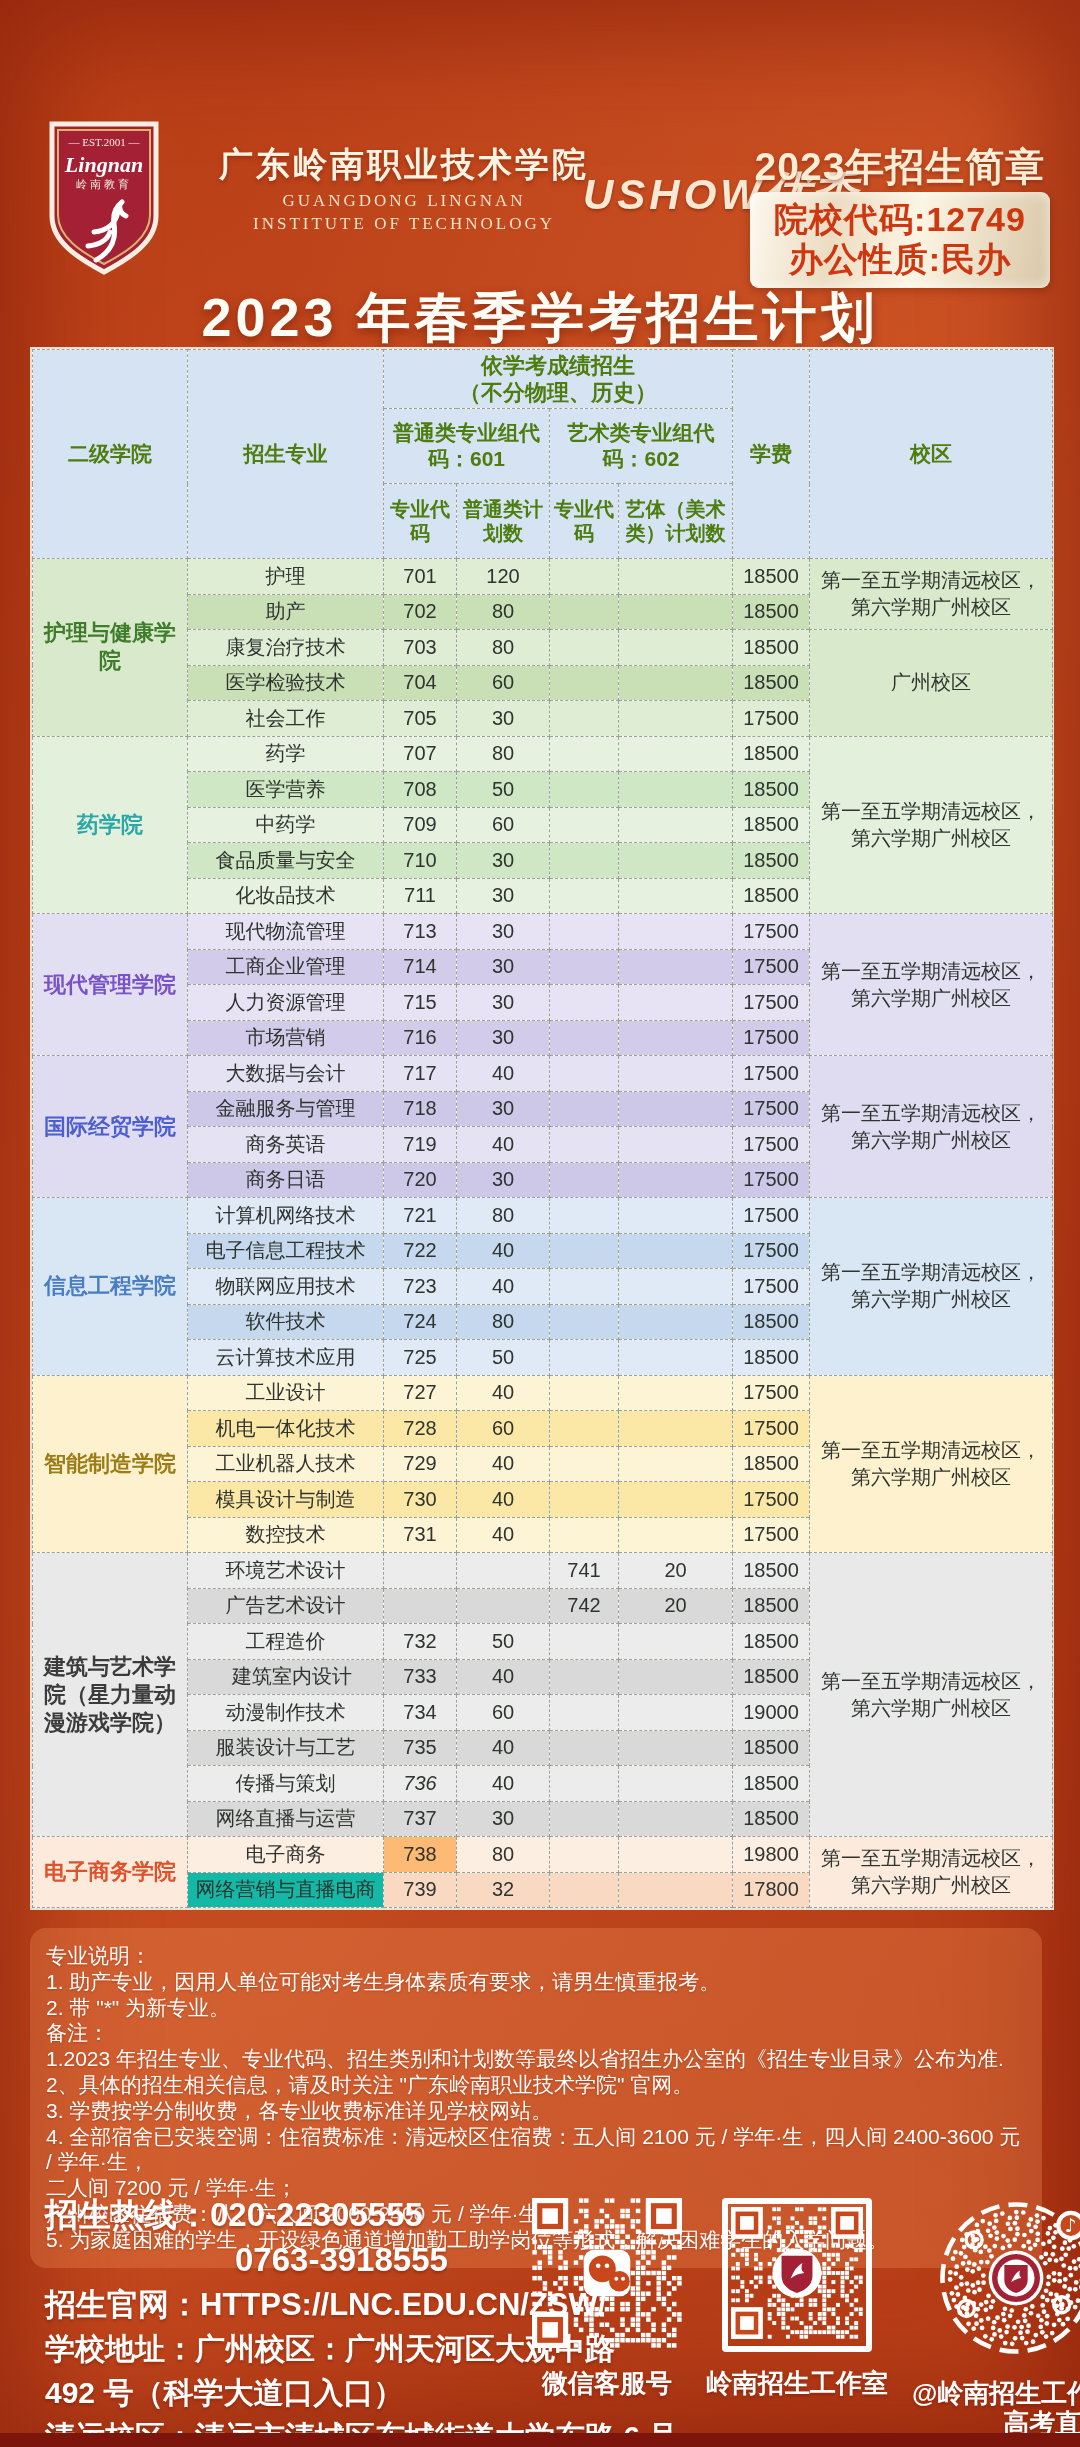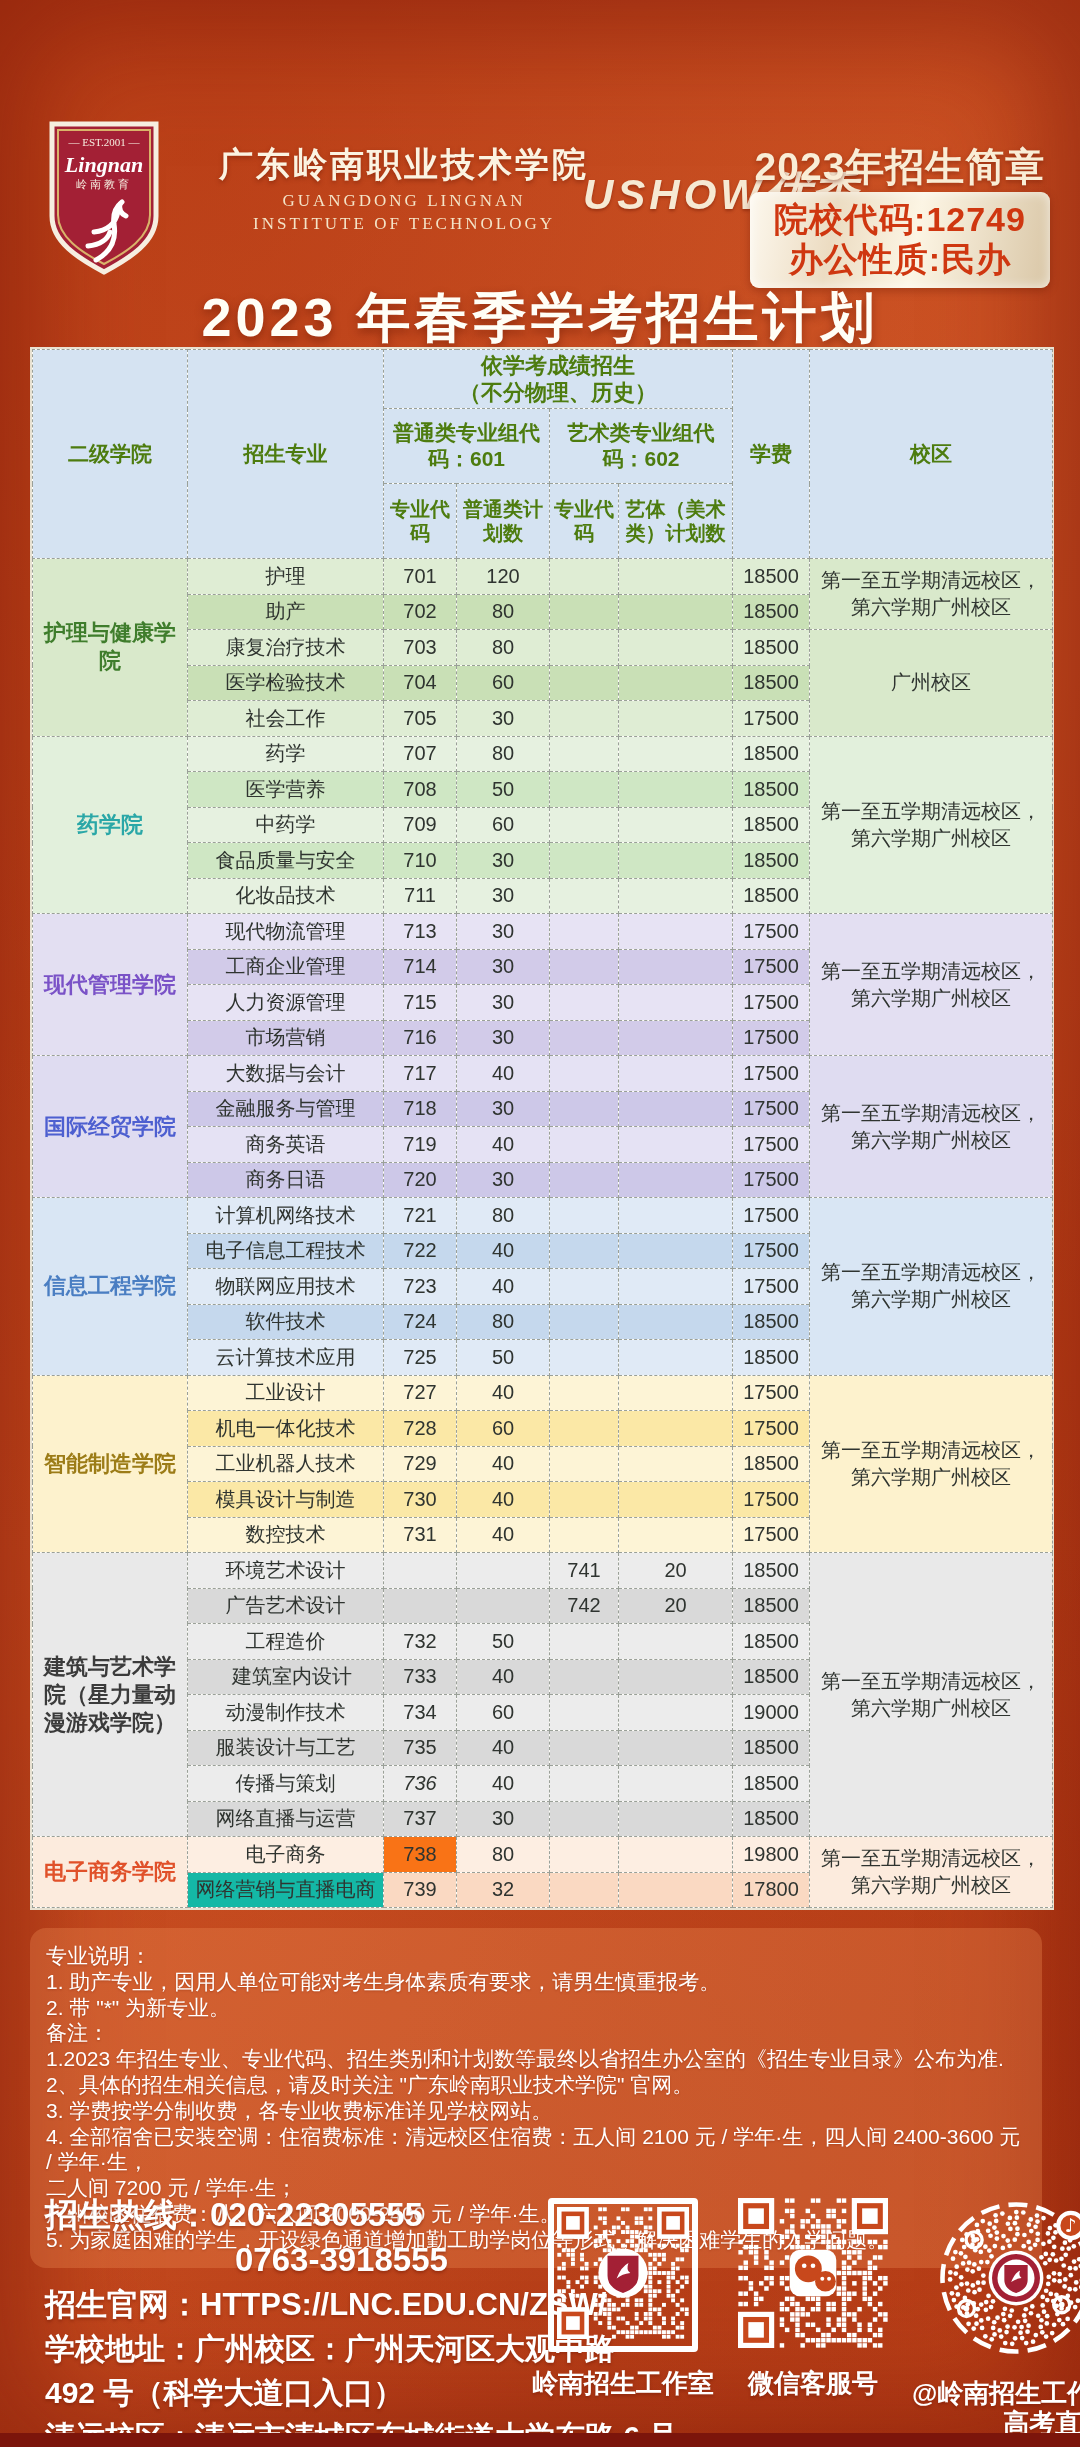--- a/index.html
+++ b/index.html
@@ -432,21 +432,21 @@
             <td class="major-cell" style="background: rgb(217, 217, 217);">网络直播与运营</td>
             <td style="background: rgb(217, 217, 217);">737</td>
             <td style="background: rgb(217, 217, 217);">30</td>
             <td style="background: rgb(217, 217, 217);"></td>
             <td style="background: rgb(217, 217, 217);"></td>
             <td style="background: rgb(217, 217, 217);">18500</td>
           </tr>
           <tr>
             <td rowspan="2" class="college-cell" style="background: rgb(252, 235, 221); color: rgb(224, 81, 42);">电子商务学院</td>
             <td class="major-cell" style="background: rgb(253, 238, 226);">电子商务</td>
-            <td style="background: #f97316;">738</td>
+            <td style="background: #fdba74;">738</td>
             <td style="background: rgb(253, 238, 226);">80</td>
             <td style="background: rgb(253, 238, 226);"></td>
             <td style="background: rgb(253, 238, 226);"></td>
             <td style="background: rgb(253, 238, 226);">19800</td>
             <td rowspan="2" class="campus-cell" style="background: rgb(252, 235, 221);">第一至五学期清远校区，第六学期广州校区</td>
           </tr>
           <tr>
             <td class="major-cell" style="background: #14b8a6;">网络营销与直播电商</td>
             <td style="background: rgb(250, 217, 194);">739</td>
             <td style="background: rgb(250, 217, 194);">32</td>
@@ -478,274 +478,20 @@
       <span class="num2">0763-3918555</span>
     </div>
     <div class="website">
       <span>招生官网：</span><span>HTTPS://LNC.EDU.CN/ZSW/</span>
     </div>
     <div class="address">学校地址：广州校区：广州天河区大观中路 492 号（科学大道口入口）</div>
     <div class="qingyuan">清远校区：清远市清城区东城街道大学东路 6 号</div>
   </div>
 
   <div class="qr-row">
-    <div class="qr-item">
-      <div class="qr-frame" id="qr2"><svg viewBox="0 0 29 29" width="132" height="132">
-            <rect x="0.07" y="8.07" width="0.86" height="0.86" fill="#fff"></rect>
-            <rect x="0.07" y="10.07" width="0.86" height="0.86" fill="#fff"></rect>
-            <rect x="0.07" y="13.07" width="0.86" height="0.86" fill="#fff"></rect>
-            <rect x="0.07" y="15.07" width="0.86" height="0.86" fill="#fff"></rect>
-            <rect x="0.07" y="18.07" width="0.86" height="0.86" fill="#fff"></rect>
-            <rect x="0.07" y="20.07" width="0.86" height="0.86" fill="#fff"></rect>
-            <rect x="1.07" y="9.07" width="0.86" height="0.86" fill="#fff"></rect>
-            <rect x="1.07" y="12.07" width="0.86" height="0.86" fill="#fff"></rect>
-            <rect x="1.07" y="13.07" width="0.86" height="0.86" fill="#fff"></rect>
-            <rect x="1.07" y="15.07" width="0.86" height="0.86" fill="#fff"></rect>
-            <rect x="1.07" y="18.07" width="0.86" height="0.86" fill="#fff"></rect>
-            <rect x="1.07" y="20.07" width="0.86" height="0.86" fill="#fff"></rect>
-            <rect x="2.07" y="9.07" width="0.86" height="0.86" fill="#fff"></rect>
-            <rect x="2.07" y="10.07" width="0.86" height="0.86" fill="#fff"></rect>
-            <rect x="2.07" y="16.07" width="0.86" height="0.86" fill="#fff"></rect>
-            <rect x="2.07" y="17.07" width="0.86" height="0.86" fill="#fff"></rect>
-            <rect x="3.07" y="9.07" width="0.86" height="0.86" fill="#fff"></rect>
-            <rect x="3.07" y="10.07" width="0.86" height="0.86" fill="#fff"></rect>
-            <rect x="3.07" y="11.07" width="0.86" height="0.86" fill="#fff"></rect>
-            <rect x="3.07" y="12.07" width="0.86" height="0.86" fill="#fff"></rect>
-            <rect x="3.07" y="18.07" width="0.86" height="0.86" fill="#fff"></rect>
-            <rect x="3.07" y="19.07" width="0.86" height="0.86" fill="#fff"></rect>
-            <rect x="3.07" y="20.07" width="0.86" height="0.86" fill="#fff"></rect>
-            <rect x="4.07" y="16.07" width="0.86" height="0.86" fill="#fff"></rect>
-            <rect x="4.07" y="19.07" width="0.86" height="0.86" fill="#fff"></rect>
-            <rect x="5.07" y="10.07" width="0.86" height="0.86" fill="#fff"></rect>
-            <rect x="5.07" y="11.07" width="0.86" height="0.86" fill="#fff"></rect>
-            <rect x="5.07" y="13.07" width="0.86" height="0.86" fill="#fff"></rect>
-            <rect x="5.07" y="15.07" width="0.86" height="0.86" fill="#fff"></rect>
-            <rect x="5.07" y="17.07" width="0.86" height="0.86" fill="#fff"></rect>
-            <rect x="6.07" y="12.07" width="0.86" height="0.86" fill="#fff"></rect>
-            <rect x="6.07" y="13.07" width="0.86" height="0.86" fill="#fff"></rect>
-            <rect x="6.07" y="15.07" width="0.86" height="0.86" fill="#fff"></rect>
-            <rect x="6.07" y="16.07" width="0.86" height="0.86" fill="#fff"></rect>
-            <rect x="8.07" y="4.07" width="0.86" height="0.86" fill="#fff"></rect>
-            <rect x="8.07" y="7.07" width="0.86" height="0.86" fill="#fff"></rect>
-            <rect x="8.07" y="8.07" width="0.86" height="0.86" fill="#fff"></rect>
-            <rect x="8.07" y="12.07" width="0.86" height="0.86" fill="#fff"></rect>
-            <rect x="8.07" y="15.07" width="0.86" height="0.86" fill="#fff"></rect>
-            <rect x="8.07" y="16.07" width="0.86" height="0.86" fill="#fff"></rect>
-            <rect x="8.07" y="20.07" width="0.86" height="0.86" fill="#fff"></rect>
-            <rect x="8.07" y="21.07" width="0.86" height="0.86" fill="#fff"></rect>
-            <rect x="8.07" y="23.07" width="0.86" height="0.86" fill="#fff"></rect>
-            <rect x="8.07" y="24.07" width="0.86" height="0.86" fill="#fff"></rect>
-            <rect x="8.07" y="28.07" width="0.86" height="0.86" fill="#fff"></rect>
-            <rect x="9.07" y="0.07" width="0.86" height="0.86" fill="#fff"></rect>
-            <rect x="9.07" y="2.07" width="0.86" height="0.86" fill="#fff"></rect>
-            <rect x="9.07" y="6.07" width="0.86" height="0.86" fill="#fff"></rect>
-            <rect x="9.07" y="7.07" width="0.86" height="0.86" fill="#fff"></rect>
-            <rect x="9.07" y="11.07" width="0.86" height="0.86" fill="#fff"></rect>
-            <rect x="9.07" y="15.07" width="0.86" height="0.86" fill="#fff"></rect>
-            <rect x="9.07" y="17.07" width="0.86" height="0.86" fill="#fff"></rect>
-            <rect x="9.07" y="19.07" width="0.86" height="0.86" fill="#fff"></rect>
-            <rect x="9.07" y="21.07" width="0.86" height="0.86" fill="#fff"></rect>
-            <rect x="9.07" y="25.07" width="0.86" height="0.86" fill="#fff"></rect>
-            <rect x="10.07" y="0.07" width="0.86" height="0.86" fill="#fff"></rect>
-            <rect x="10.07" y="2.07" width="0.86" height="0.86" fill="#fff"></rect>
-            <rect x="10.07" y="3.07" width="0.86" height="0.86" fill="#fff"></rect>
-            <rect x="10.07" y="5.07" width="0.86" height="0.86" fill="#fff"></rect>
-            <rect x="10.07" y="6.07" width="0.86" height="0.86" fill="#fff"></rect>
-            <rect x="10.07" y="9.07" width="0.86" height="0.86" fill="#fff"></rect>
-            <rect x="10.07" y="19.07" width="0.86" height="0.86" fill="#fff"></rect>
-            <rect x="10.07" y="20.07" width="0.86" height="0.86" fill="#fff"></rect>
-            <rect x="10.07" y="22.07" width="0.86" height="0.86" fill="#fff"></rect>
-            <rect x="10.07" y="23.07" width="0.86" height="0.86" fill="#fff"></rect>
-            <rect x="11.07" y="7.07" width="0.86" height="0.86" fill="#fff"></rect>
-            <rect x="11.07" y="8.07" width="0.86" height="0.86" fill="#fff"></rect>
-            <rect x="11.07" y="9.07" width="0.86" height="0.86" fill="#fff"></rect>
-            <rect x="11.07" y="20.07" width="0.86" height="0.86" fill="#fff"></rect>
-            <rect x="11.07" y="21.07" width="0.86" height="0.86" fill="#fff"></rect>
-            <rect x="11.07" y="22.07" width="0.86" height="0.86" fill="#fff"></rect>
-            <rect x="11.07" y="23.07" width="0.86" height="0.86" fill="#fff"></rect>
-            <rect x="11.07" y="24.07" width="0.86" height="0.86" fill="#fff"></rect>
-            <rect x="11.07" y="25.07" width="0.86" height="0.86" fill="#fff"></rect>
-            <rect x="11.07" y="26.07" width="0.86" height="0.86" fill="#fff"></rect>
-            <rect x="12.07" y="4.07" width="0.86" height="0.86" fill="#fff"></rect>
-            <rect x="12.07" y="5.07" width="0.86" height="0.86" fill="#fff"></rect>
-            <rect x="12.07" y="9.07" width="0.86" height="0.86" fill="#fff"></rect>
-            <rect x="12.07" y="21.07" width="0.86" height="0.86" fill="#fff"></rect>
-            <rect x="12.07" y="22.07" width="0.86" height="0.86" fill="#fff"></rect>
-            <rect x="12.07" y="26.07" width="0.86" height="0.86" fill="#fff"></rect>
-            <rect x="12.07" y="28.07" width="0.86" height="0.86" fill="#fff"></rect>
-            <rect x="13.07" y="2.07" width="0.86" height="0.86" fill="#fff"></rect>
-            <rect x="13.07" y="4.07" width="0.86" height="0.86" fill="#fff"></rect>
-            <rect x="13.07" y="7.07" width="0.86" height="0.86" fill="#fff"></rect>
-            <rect x="13.07" y="9.07" width="0.86" height="0.86" fill="#fff"></rect>
-            <rect x="13.07" y="19.07" width="0.86" height="0.86" fill="#fff"></rect>
-            <rect x="13.07" y="22.07" width="0.86" height="0.86" fill="#fff"></rect>
-            <rect x="13.07" y="24.07" width="0.86" height="0.86" fill="#fff"></rect>
-            <rect x="13.07" y="27.07" width="0.86" height="0.86" fill="#fff"></rect>
-            <rect x="14.07" y="0.07" width="0.86" height="0.86" fill="#fff"></rect>
-            <rect x="14.07" y="3.07" width="0.86" height="0.86" fill="#fff"></rect>
-            <rect x="14.07" y="5.07" width="0.86" height="0.86" fill="#fff"></rect>
-            <rect x="14.07" y="8.07" width="0.86" height="0.86" fill="#fff"></rect>
-            <rect x="14.07" y="19.07" width="0.86" height="0.86" fill="#fff"></rect>
-            <rect x="14.07" y="21.07" width="0.86" height="0.86" fill="#fff"></rect>
-            <rect x="14.07" y="24.07" width="0.86" height="0.86" fill="#fff"></rect>
-            <rect x="14.07" y="27.07" width="0.86" height="0.86" fill="#fff"></rect>
-            <rect x="15.07" y="0.07" width="0.86" height="0.86" fill="#fff"></rect>
-            <rect x="15.07" y="4.07" width="0.86" height="0.86" fill="#fff"></rect>
-            <rect x="15.07" y="5.07" width="0.86" height="0.86" fill="#fff"></rect>
-            <rect x="15.07" y="7.07" width="0.86" height="0.86" fill="#fff"></rect>
-            <rect x="15.07" y="19.07" width="0.86" height="0.86" fill="#fff"></rect>
-            <rect x="15.07" y="20.07" width="0.86" height="0.86" fill="#fff"></rect>
-            <rect x="15.07" y="21.07" width="0.86" height="0.86" fill="#fff"></rect>
-            <rect x="15.07" y="25.07" width="0.86" height="0.86" fill="#fff"></rect>
-            <rect x="15.07" y="27.07" width="0.86" height="0.86" fill="#fff"></rect>
-            <rect x="15.07" y="28.07" width="0.86" height="0.86" fill="#fff"></rect>
-            <rect x="16.07" y="5.07" width="0.86" height="0.86" fill="#fff"></rect>
-            <rect x="16.07" y="6.07" width="0.86" height="0.86" fill="#fff"></rect>
-            <rect x="16.07" y="7.07" width="0.86" height="0.86" fill="#fff"></rect>
-            <rect x="16.07" y="8.07" width="0.86" height="0.86" fill="#fff"></rect>
-            <rect x="16.07" y="26.07" width="0.86" height="0.86" fill="#fff"></rect>
-            <rect x="16.07" y="27.07" width="0.86" height="0.86" fill="#fff"></rect>
-            <rect x="16.07" y="28.07" width="0.86" height="0.86" fill="#fff"></rect>
-            <rect x="17.07" y="2.07" width="0.86" height="0.86" fill="#fff"></rect>
-            <rect x="17.07" y="3.07" width="0.86" height="0.86" fill="#fff"></rect>
-            <rect x="17.07" y="5.07" width="0.86" height="0.86" fill="#fff"></rect>
-            <rect x="17.07" y="6.07" width="0.86" height="0.86" fill="#fff"></rect>
-            <rect x="17.07" y="8.07" width="0.86" height="0.86" fill="#fff"></rect>
-            <rect x="17.07" y="9.07" width="0.86" height="0.86" fill="#fff"></rect>
-            <rect x="17.07" y="20.07" width="0.86" height="0.86" fill="#fff"></rect>
-            <rect x="17.07" y="21.07" width="0.86" height="0.86" fill="#fff"></rect>
-            <rect x="17.07" y="23.07" width="0.86" height="0.86" fill="#fff"></rect>
-            <rect x="17.07" y="24.07" width="0.86" height="0.86" fill="#fff"></rect>
-            <rect x="17.07" y="26.07" width="0.86" height="0.86" fill="#fff"></rect>
-            <rect x="17.07" y="27.07" width="0.86" height="0.86" fill="#fff"></rect>
-            <rect x="18.07" y="2.07" width="0.86" height="0.86" fill="#fff"></rect>
-            <rect x="18.07" y="3.07" width="0.86" height="0.86" fill="#fff"></rect>
-            <rect x="18.07" y="7.07" width="0.86" height="0.86" fill="#fff"></rect>
-            <rect x="18.07" y="9.07" width="0.86" height="0.86" fill="#fff"></rect>
-            <rect x="18.07" y="20.07" width="0.86" height="0.86" fill="#fff"></rect>
-            <rect x="18.07" y="21.07" width="0.86" height="0.86" fill="#fff"></rect>
-            <rect x="18.07" y="25.07" width="0.86" height="0.86" fill="#fff"></rect>
-            <rect x="18.07" y="27.07" width="0.86" height="0.86" fill="#fff"></rect>
-            <rect x="19.07" y="0.07" width="0.86" height="0.86" fill="#fff"></rect>
-            <rect x="19.07" y="4.07" width="0.86" height="0.86" fill="#fff"></rect>
-            <rect x="19.07" y="5.07" width="0.86" height="0.86" fill="#fff"></rect>
-            <rect x="19.07" y="8.07" width="0.86" height="0.86" fill="#fff"></rect>
-            <rect x="19.07" y="9.07" width="0.86" height="0.86" fill="#fff"></rect>
-            <rect x="19.07" y="14.07" width="0.86" height="0.86" fill="#fff"></rect>
-            <rect x="19.07" y="17.07" width="0.86" height="0.86" fill="#fff"></rect>
-            <rect x="19.07" y="18.07" width="0.86" height="0.86" fill="#fff"></rect>
-            <rect x="19.07" y="23.07" width="0.86" height="0.86" fill="#fff"></rect>
-            <rect x="19.07" y="24.07" width="0.86" height="0.86" fill="#fff"></rect>
-            <rect x="19.07" y="27.07" width="0.86" height="0.86" fill="#fff"></rect>
-            <rect x="20.07" y="0.07" width="0.86" height="0.86" fill="#fff"></rect>
-            <rect x="20.07" y="2.07" width="0.86" height="0.86" fill="#fff"></rect>
-            <rect x="20.07" y="4.07" width="0.86" height="0.86" fill="#fff"></rect>
-            <rect x="20.07" y="6.07" width="0.86" height="0.86" fill="#fff"></rect>
-            <rect x="20.07" y="8.07" width="0.86" height="0.86" fill="#fff"></rect>
-            <rect x="20.07" y="10.07" width="0.86" height="0.86" fill="#fff"></rect>
-            <rect x="20.07" y="12.07" width="0.86" height="0.86" fill="#fff"></rect>
-            <rect x="20.07" y="13.07" width="0.86" height="0.86" fill="#fff"></rect>
-            <rect x="20.07" y="14.07" width="0.86" height="0.86" fill="#fff"></rect>
-            <rect x="20.07" y="15.07" width="0.86" height="0.86" fill="#fff"></rect>
-            <rect x="20.07" y="16.07" width="0.86" height="0.86" fill="#fff"></rect>
-            <rect x="20.07" y="17.07" width="0.86" height="0.86" fill="#fff"></rect>
-            <rect x="20.07" y="18.07" width="0.86" height="0.86" fill="#fff"></rect>
-            <rect x="20.07" y="19.07" width="0.86" height="0.86" fill="#fff"></rect>
-            <rect x="20.07" y="20.07" width="0.86" height="0.86" fill="#fff"></rect>
-            <rect x="20.07" y="21.07" width="0.86" height="0.86" fill="#fff"></rect>
-            <rect x="20.07" y="22.07" width="0.86" height="0.86" fill="#fff"></rect>
-            <rect x="20.07" y="23.07" width="0.86" height="0.86" fill="#fff"></rect>
-            <rect x="20.07" y="24.07" width="0.86" height="0.86" fill="#fff"></rect>
-            <rect x="20.07" y="25.07" width="0.86" height="0.86" fill="#fff"></rect>
-            <rect x="20.07" y="27.07" width="0.86" height="0.86" fill="#fff"></rect>
-            <rect x="21.07" y="10.07" width="0.86" height="0.86" fill="#fff"></rect>
-            <rect x="21.07" y="11.07" width="0.86" height="0.86" fill="#fff"></rect>
-            <rect x="21.07" y="13.07" width="0.86" height="0.86" fill="#fff"></rect>
-            <rect x="21.07" y="14.07" width="0.86" height="0.86" fill="#fff"></rect>
-            <rect x="21.07" y="18.07" width="0.86" height="0.86" fill="#fff"></rect>
-            <rect x="21.07" y="19.07" width="0.86" height="0.86" fill="#fff"></rect>
-            <rect x="21.07" y="22.07" width="0.86" height="0.86" fill="#fff"></rect>
-            <rect x="21.07" y="26.07" width="0.86" height="0.86" fill="#fff"></rect>
-            <rect x="21.07" y="27.07" width="0.86" height="0.86" fill="#fff"></rect>
-            <rect x="22.07" y="8.07" width="0.86" height="0.86" fill="#fff"></rect>
-            <rect x="22.07" y="10.07" width="0.86" height="0.86" fill="#fff"></rect>
-            <rect x="22.07" y="12.07" width="0.86" height="0.86" fill="#fff"></rect>
-            <rect x="22.07" y="14.07" width="0.86" height="0.86" fill="#fff"></rect>
-            <rect x="22.07" y="16.07" width="0.86" height="0.86" fill="#fff"></rect>
-            <rect x="22.07" y="18.07" width="0.86" height="0.86" fill="#fff"></rect>
-            <rect x="22.07" y="22.07" width="0.86" height="0.86" fill="#fff"></rect>
-            <rect x="22.07" y="23.07" width="0.86" height="0.86" fill="#fff"></rect>
-            <rect x="22.07" y="26.07" width="0.86" height="0.86" fill="#fff"></rect>
-            <rect x="22.07" y="27.07" width="0.86" height="0.86" fill="#fff"></rect>
-            <rect x="23.07" y="8.07" width="0.86" height="0.86" fill="#fff"></rect>
-            <rect x="23.07" y="10.07" width="0.86" height="0.86" fill="#fff"></rect>
-            <rect x="23.07" y="11.07" width="0.86" height="0.86" fill="#fff"></rect>
-            <rect x="23.07" y="14.07" width="0.86" height="0.86" fill="#fff"></rect>
-            <rect x="23.07" y="21.07" width="0.86" height="0.86" fill="#fff"></rect>
-            <rect x="23.07" y="24.07" width="0.86" height="0.86" fill="#fff"></rect>
-            <rect x="23.07" y="25.07" width="0.86" height="0.86" fill="#fff"></rect>
-            <rect x="23.07" y="27.07" width="0.86" height="0.86" fill="#fff"></rect>
-            <rect x="23.07" y="28.07" width="0.86" height="0.86" fill="#fff"></rect>
-            <rect x="24.07" y="14.07" width="0.86" height="0.86" fill="#fff"></rect>
-            <rect x="24.07" y="15.07" width="0.86" height="0.86" fill="#fff"></rect>
-            <rect x="24.07" y="16.07" width="0.86" height="0.86" fill="#fff"></rect>
-            <rect x="24.07" y="17.07" width="0.86" height="0.86" fill="#fff"></rect>
-            <rect x="24.07" y="18.07" width="0.86" height="0.86" fill="#fff"></rect>
-            <rect x="24.07" y="19.07" width="0.86" height="0.86" fill="#fff"></rect>
-            <rect x="24.07" y="27.07" width="0.86" height="0.86" fill="#fff"></rect>
-            <rect x="24.07" y="28.07" width="0.86" height="0.86" fill="#fff"></rect>
-            <rect x="25.07" y="8.07" width="0.86" height="0.86" fill="#fff"></rect>
-            <rect x="25.07" y="12.07" width="0.86" height="0.86" fill="#fff"></rect>
-            <rect x="25.07" y="13.07" width="0.86" height="0.86" fill="#fff"></rect>
-            <rect x="25.07" y="14.07" width="0.86" height="0.86" fill="#fff"></rect>
-            <rect x="25.07" y="15.07" width="0.86" height="0.86" fill="#fff"></rect>
-            <rect x="25.07" y="19.07" width="0.86" height="0.86" fill="#fff"></rect>
-            <rect x="25.07" y="20.07" width="0.86" height="0.86" fill="#fff"></rect>
-            <rect x="25.07" y="24.07" width="0.86" height="0.86" fill="#fff"></rect>
-            <rect x="25.07" y="25.07" width="0.86" height="0.86" fill="#fff"></rect>
-            <rect x="25.07" y="27.07" width="0.86" height="0.86" fill="#fff"></rect>
-            <rect x="26.07" y="8.07" width="0.86" height="0.86" fill="#fff"></rect>
-            <rect x="26.07" y="11.07" width="0.86" height="0.86" fill="#fff"></rect>
-            <rect x="26.07" y="13.07" width="0.86" height="0.86" fill="#fff"></rect>
-            <rect x="26.07" y="16.07" width="0.86" height="0.86" fill="#fff"></rect>
-            <rect x="26.07" y="18.07" width="0.86" height="0.86" fill="#fff"></rect>
-            <rect x="26.07" y="21.07" width="0.86" height="0.86" fill="#fff"></rect>
-            <rect x="26.07" y="23.07" width="0.86" height="0.86" fill="#fff"></rect>
-            <rect x="26.07" y="26.07" width="0.86" height="0.86" fill="#fff"></rect>
-            <rect x="26.07" y="28.07" width="0.86" height="0.86" fill="#fff"></rect>
-            <rect x="27.07" y="9.07" width="0.86" height="0.86" fill="#fff"></rect>
-            <rect x="27.07" y="11.07" width="0.86" height="0.86" fill="#fff"></rect>
-            <rect x="27.07" y="15.07" width="0.86" height="0.86" fill="#fff"></rect>
-            <rect x="27.07" y="17.07" width="0.86" height="0.86" fill="#fff"></rect>
-            <rect x="27.07" y="20.07" width="0.86" height="0.86" fill="#fff"></rect>
-            <rect x="27.07" y="22.07" width="0.86" height="0.86" fill="#fff"></rect>
-            <rect x="27.07" y="25.07" width="0.86" height="0.86" fill="#fff"></rect>
-            <rect x="27.07" y="26.07" width="0.86" height="0.86" fill="#fff"></rect>
-            <rect x="27.07" y="28.07" width="0.86" height="0.86" fill="#fff"></rect>
-            <rect x="28.07" y="8.07" width="0.86" height="0.86" fill="#fff"></rect>
-            <rect x="28.07" y="9.07" width="0.86" height="0.86" fill="#fff"></rect>
-            <rect x="28.07" y="15.07" width="0.86" height="0.86" fill="#fff"></rect>
-            <rect x="28.07" y="16.07" width="0.86" height="0.86" fill="#fff"></rect>
-            <rect x="28.07" y="22.07" width="0.86" height="0.86" fill="#fff"></rect>
-            <rect x="28.07" y="23.07" width="0.86" height="0.86" fill="#fff"></rect>
-            <rect x="0" y="0" width="7" height="7" fill="#fff"></rect>
-            <rect x="1" y="1" width="5" height="5" fill="#c8481c"></rect>
-            <rect x="2" y="2" width="3" height="3" fill="#fff"></rect>
-            <rect x="22" y="0" width="7" height="7" fill="#fff"></rect>
-            <rect x="23" y="1" width="5" height="5" fill="#c8481c"></rect>
-            <rect x="24" y="2" width="3" height="3" fill="#fff"></rect>
-            <rect x="0" y="22" width="7" height="7" fill="#fff"></rect>
-            <rect x="1" y="23" width="5" height="5" fill="#c8481c"></rect>
-            <rect x="2" y="24" width="3" height="3" fill="#fff"></rect>
-            <circle cx="14.5" cy="14.5" r="5.4" fill="#fff"></circle>
-            <path d="M11.1,10.7 h6.8 v4.4 q0,2.6 -3.4,3.8 q-3.4,-1.2 -3.4,-3.8 Z" fill="#a32035"></path>
-            <path d="M13.1,15.7 q1,-2.6 2.6,-3.4 q-0.6,1.6 0.4,2.2 q-1.8,0.2 -3,1.2 Z" fill="#fff"></path>
-          </svg></div>
-      <div class="qr-caption">岭南招生工作室</div>
-    </div>
     <div class="qr-item">
       <div id="qr1"><svg viewBox="0 0 29 29" width="150" height="150">
             <rect x="0.07" y="8.07" width="0.86" height="0.86" fill="#fff"></rect>
             <rect x="0.07" y="10.07" width="0.86" height="0.86" fill="#fff"></rect>
             <rect x="0.07" y="13.07" width="0.86" height="0.86" fill="#fff"></rect>
             <rect x="0.07" y="15.07" width="0.86" height="0.86" fill="#fff"></rect>
             <rect x="0.07" y="18.07" width="0.86" height="0.86" fill="#fff"></rect>
             <rect x="0.07" y="20.07" width="0.86" height="0.86" fill="#fff"></rect>
             <rect x="1.07" y="9.07" width="0.86" height="0.86" fill="#fff"></rect>
             <rect x="1.07" y="12.07" width="0.86" height="0.86" fill="#fff"></rect>
@@ -991,20 +737,274 @@
             <circle cx="13.6" cy="13.7" r="2.6" fill="#c8481c"></circle>
             <circle cx="16.9" cy="16.1" r="2" fill="#c8481c"></circle>
             <circle cx="12.8" cy="13.1" r="0.45" fill="#fff"></circle>
             <circle cx="14.5" cy="13.1" r="0.45" fill="#fff"></circle>
             <circle cx="16.3" cy="15.6" r="0.38" fill="#fff"></circle>
             <circle cx="17.6" cy="15.6" r="0.38" fill="#fff"></circle>
           </svg></div>
       <div class="qr-caption">微信客服号</div>
     </div>
     <div class="qr-item">
+      <div class="qr-frame" id="qr2"><svg viewBox="0 0 29 29" width="132" height="132">
+            <rect x="0.07" y="8.07" width="0.86" height="0.86" fill="#fff"></rect>
+            <rect x="0.07" y="10.07" width="0.86" height="0.86" fill="#fff"></rect>
+            <rect x="0.07" y="13.07" width="0.86" height="0.86" fill="#fff"></rect>
+            <rect x="0.07" y="15.07" width="0.86" height="0.86" fill="#fff"></rect>
+            <rect x="0.07" y="18.07" width="0.86" height="0.86" fill="#fff"></rect>
+            <rect x="0.07" y="20.07" width="0.86" height="0.86" fill="#fff"></rect>
+            <rect x="1.07" y="9.07" width="0.86" height="0.86" fill="#fff"></rect>
+            <rect x="1.07" y="12.07" width="0.86" height="0.86" fill="#fff"></rect>
+            <rect x="1.07" y="13.07" width="0.86" height="0.86" fill="#fff"></rect>
+            <rect x="1.07" y="15.07" width="0.86" height="0.86" fill="#fff"></rect>
+            <rect x="1.07" y="18.07" width="0.86" height="0.86" fill="#fff"></rect>
+            <rect x="1.07" y="20.07" width="0.86" height="0.86" fill="#fff"></rect>
+            <rect x="2.07" y="9.07" width="0.86" height="0.86" fill="#fff"></rect>
+            <rect x="2.07" y="10.07" width="0.86" height="0.86" fill="#fff"></rect>
+            <rect x="2.07" y="16.07" width="0.86" height="0.86" fill="#fff"></rect>
+            <rect x="2.07" y="17.07" width="0.86" height="0.86" fill="#fff"></rect>
+            <rect x="3.07" y="9.07" width="0.86" height="0.86" fill="#fff"></rect>
+            <rect x="3.07" y="10.07" width="0.86" height="0.86" fill="#fff"></rect>
+            <rect x="3.07" y="11.07" width="0.86" height="0.86" fill="#fff"></rect>
+            <rect x="3.07" y="12.07" width="0.86" height="0.86" fill="#fff"></rect>
+            <rect x="3.07" y="18.07" width="0.86" height="0.86" fill="#fff"></rect>
+            <rect x="3.07" y="19.07" width="0.86" height="0.86" fill="#fff"></rect>
+            <rect x="3.07" y="20.07" width="0.86" height="0.86" fill="#fff"></rect>
+            <rect x="4.07" y="16.07" width="0.86" height="0.86" fill="#fff"></rect>
+            <rect x="4.07" y="19.07" width="0.86" height="0.86" fill="#fff"></rect>
+            <rect x="5.07" y="10.07" width="0.86" height="0.86" fill="#fff"></rect>
+            <rect x="5.07" y="11.07" width="0.86" height="0.86" fill="#fff"></rect>
+            <rect x="5.07" y="13.07" width="0.86" height="0.86" fill="#fff"></rect>
+            <rect x="5.07" y="15.07" width="0.86" height="0.86" fill="#fff"></rect>
+            <rect x="5.07" y="17.07" width="0.86" height="0.86" fill="#fff"></rect>
+            <rect x="6.07" y="12.07" width="0.86" height="0.86" fill="#fff"></rect>
+            <rect x="6.07" y="13.07" width="0.86" height="0.86" fill="#fff"></rect>
+            <rect x="6.07" y="15.07" width="0.86" height="0.86" fill="#fff"></rect>
+            <rect x="6.07" y="16.07" width="0.86" height="0.86" fill="#fff"></rect>
+            <rect x="8.07" y="4.07" width="0.86" height="0.86" fill="#fff"></rect>
+            <rect x="8.07" y="7.07" width="0.86" height="0.86" fill="#fff"></rect>
+            <rect x="8.07" y="8.07" width="0.86" height="0.86" fill="#fff"></rect>
+            <rect x="8.07" y="12.07" width="0.86" height="0.86" fill="#fff"></rect>
+            <rect x="8.07" y="15.07" width="0.86" height="0.86" fill="#fff"></rect>
+            <rect x="8.07" y="16.07" width="0.86" height="0.86" fill="#fff"></rect>
+            <rect x="8.07" y="20.07" width="0.86" height="0.86" fill="#fff"></rect>
+            <rect x="8.07" y="21.07" width="0.86" height="0.86" fill="#fff"></rect>
+            <rect x="8.07" y="23.07" width="0.86" height="0.86" fill="#fff"></rect>
+            <rect x="8.07" y="24.07" width="0.86" height="0.86" fill="#fff"></rect>
+            <rect x="8.07" y="28.07" width="0.86" height="0.86" fill="#fff"></rect>
+            <rect x="9.07" y="0.07" width="0.86" height="0.86" fill="#fff"></rect>
+            <rect x="9.07" y="2.07" width="0.86" height="0.86" fill="#fff"></rect>
+            <rect x="9.07" y="6.07" width="0.86" height="0.86" fill="#fff"></rect>
+            <rect x="9.07" y="7.07" width="0.86" height="0.86" fill="#fff"></rect>
+            <rect x="9.07" y="11.07" width="0.86" height="0.86" fill="#fff"></rect>
+            <rect x="9.07" y="15.07" width="0.86" height="0.86" fill="#fff"></rect>
+            <rect x="9.07" y="17.07" width="0.86" height="0.86" fill="#fff"></rect>
+            <rect x="9.07" y="19.07" width="0.86" height="0.86" fill="#fff"></rect>
+            <rect x="9.07" y="21.07" width="0.86" height="0.86" fill="#fff"></rect>
+            <rect x="9.07" y="25.07" width="0.86" height="0.86" fill="#fff"></rect>
+            <rect x="10.07" y="0.07" width="0.86" height="0.86" fill="#fff"></rect>
+            <rect x="10.07" y="2.07" width="0.86" height="0.86" fill="#fff"></rect>
+            <rect x="10.07" y="3.07" width="0.86" height="0.86" fill="#fff"></rect>
+            <rect x="10.07" y="5.07" width="0.86" height="0.86" fill="#fff"></rect>
+            <rect x="10.07" y="6.07" width="0.86" height="0.86" fill="#fff"></rect>
+            <rect x="10.07" y="9.07" width="0.86" height="0.86" fill="#fff"></rect>
+            <rect x="10.07" y="19.07" width="0.86" height="0.86" fill="#fff"></rect>
+            <rect x="10.07" y="20.07" width="0.86" height="0.86" fill="#fff"></rect>
+            <rect x="10.07" y="22.07" width="0.86" height="0.86" fill="#fff"></rect>
+            <rect x="10.07" y="23.07" width="0.86" height="0.86" fill="#fff"></rect>
+            <rect x="11.07" y="7.07" width="0.86" height="0.86" fill="#fff"></rect>
+            <rect x="11.07" y="8.07" width="0.86" height="0.86" fill="#fff"></rect>
+            <rect x="11.07" y="9.07" width="0.86" height="0.86" fill="#fff"></rect>
+            <rect x="11.07" y="20.07" width="0.86" height="0.86" fill="#fff"></rect>
+            <rect x="11.07" y="21.07" width="0.86" height="0.86" fill="#fff"></rect>
+            <rect x="11.07" y="22.07" width="0.86" height="0.86" fill="#fff"></rect>
+            <rect x="11.07" y="23.07" width="0.86" height="0.86" fill="#fff"></rect>
+            <rect x="11.07" y="24.07" width="0.86" height="0.86" fill="#fff"></rect>
+            <rect x="11.07" y="25.07" width="0.86" height="0.86" fill="#fff"></rect>
+            <rect x="11.07" y="26.07" width="0.86" height="0.86" fill="#fff"></rect>
+            <rect x="12.07" y="4.07" width="0.86" height="0.86" fill="#fff"></rect>
+            <rect x="12.07" y="5.07" width="0.86" height="0.86" fill="#fff"></rect>
+            <rect x="12.07" y="9.07" width="0.86" height="0.86" fill="#fff"></rect>
+            <rect x="12.07" y="21.07" width="0.86" height="0.86" fill="#fff"></rect>
+            <rect x="12.07" y="22.07" width="0.86" height="0.86" fill="#fff"></rect>
+            <rect x="12.07" y="26.07" width="0.86" height="0.86" fill="#fff"></rect>
+            <rect x="12.07" y="28.07" width="0.86" height="0.86" fill="#fff"></rect>
+            <rect x="13.07" y="2.07" width="0.86" height="0.86" fill="#fff"></rect>
+            <rect x="13.07" y="4.07" width="0.86" height="0.86" fill="#fff"></rect>
+            <rect x="13.07" y="7.07" width="0.86" height="0.86" fill="#fff"></rect>
+            <rect x="13.07" y="9.07" width="0.86" height="0.86" fill="#fff"></rect>
+            <rect x="13.07" y="19.07" width="0.86" height="0.86" fill="#fff"></rect>
+            <rect x="13.07" y="22.07" width="0.86" height="0.86" fill="#fff"></rect>
+            <rect x="13.07" y="24.07" width="0.86" height="0.86" fill="#fff"></rect>
+            <rect x="13.07" y="27.07" width="0.86" height="0.86" fill="#fff"></rect>
+            <rect x="14.07" y="0.07" width="0.86" height="0.86" fill="#fff"></rect>
+            <rect x="14.07" y="3.07" width="0.86" height="0.86" fill="#fff"></rect>
+            <rect x="14.07" y="5.07" width="0.86" height="0.86" fill="#fff"></rect>
+            <rect x="14.07" y="8.07" width="0.86" height="0.86" fill="#fff"></rect>
+            <rect x="14.07" y="19.07" width="0.86" height="0.86" fill="#fff"></rect>
+            <rect x="14.07" y="21.07" width="0.86" height="0.86" fill="#fff"></rect>
+            <rect x="14.07" y="24.07" width="0.86" height="0.86" fill="#fff"></rect>
+            <rect x="14.07" y="27.07" width="0.86" height="0.86" fill="#fff"></rect>
+            <rect x="15.07" y="0.07" width="0.86" height="0.86" fill="#fff"></rect>
+            <rect x="15.07" y="4.07" width="0.86" height="0.86" fill="#fff"></rect>
+            <rect x="15.07" y="5.07" width="0.86" height="0.86" fill="#fff"></rect>
+            <rect x="15.07" y="7.07" width="0.86" height="0.86" fill="#fff"></rect>
+            <rect x="15.07" y="19.07" width="0.86" height="0.86" fill="#fff"></rect>
+            <rect x="15.07" y="20.07" width="0.86" height="0.86" fill="#fff"></rect>
+            <rect x="15.07" y="21.07" width="0.86" height="0.86" fill="#fff"></rect>
+            <rect x="15.07" y="25.07" width="0.86" height="0.86" fill="#fff"></rect>
+            <rect x="15.07" y="27.07" width="0.86" height="0.86" fill="#fff"></rect>
+            <rect x="15.07" y="28.07" width="0.86" height="0.86" fill="#fff"></rect>
+            <rect x="16.07" y="5.07" width="0.86" height="0.86" fill="#fff"></rect>
+            <rect x="16.07" y="6.07" width="0.86" height="0.86" fill="#fff"></rect>
+            <rect x="16.07" y="7.07" width="0.86" height="0.86" fill="#fff"></rect>
+            <rect x="16.07" y="8.07" width="0.86" height="0.86" fill="#fff"></rect>
+            <rect x="16.07" y="26.07" width="0.86" height="0.86" fill="#fff"></rect>
+            <rect x="16.07" y="27.07" width="0.86" height="0.86" fill="#fff"></rect>
+            <rect x="16.07" y="28.07" width="0.86" height="0.86" fill="#fff"></rect>
+            <rect x="17.07" y="2.07" width="0.86" height="0.86" fill="#fff"></rect>
+            <rect x="17.07" y="3.07" width="0.86" height="0.86" fill="#fff"></rect>
+            <rect x="17.07" y="5.07" width="0.86" height="0.86" fill="#fff"></rect>
+            <rect x="17.07" y="6.07" width="0.86" height="0.86" fill="#fff"></rect>
+            <rect x="17.07" y="8.07" width="0.86" height="0.86" fill="#fff"></rect>
+            <rect x="17.07" y="9.07" width="0.86" height="0.86" fill="#fff"></rect>
+            <rect x="17.07" y="20.07" width="0.86" height="0.86" fill="#fff"></rect>
+            <rect x="17.07" y="21.07" width="0.86" height="0.86" fill="#fff"></rect>
+            <rect x="17.07" y="23.07" width="0.86" height="0.86" fill="#fff"></rect>
+            <rect x="17.07" y="24.07" width="0.86" height="0.86" fill="#fff"></rect>
+            <rect x="17.07" y="26.07" width="0.86" height="0.86" fill="#fff"></rect>
+            <rect x="17.07" y="27.07" width="0.86" height="0.86" fill="#fff"></rect>
+            <rect x="18.07" y="2.07" width="0.86" height="0.86" fill="#fff"></rect>
+            <rect x="18.07" y="3.07" width="0.86" height="0.86" fill="#fff"></rect>
+            <rect x="18.07" y="7.07" width="0.86" height="0.86" fill="#fff"></rect>
+            <rect x="18.07" y="9.07" width="0.86" height="0.86" fill="#fff"></rect>
+            <rect x="18.07" y="20.07" width="0.86" height="0.86" fill="#fff"></rect>
+            <rect x="18.07" y="21.07" width="0.86" height="0.86" fill="#fff"></rect>
+            <rect x="18.07" y="25.07" width="0.86" height="0.86" fill="#fff"></rect>
+            <rect x="18.07" y="27.07" width="0.86" height="0.86" fill="#fff"></rect>
+            <rect x="19.07" y="0.07" width="0.86" height="0.86" fill="#fff"></rect>
+            <rect x="19.07" y="4.07" width="0.86" height="0.86" fill="#fff"></rect>
+            <rect x="19.07" y="5.07" width="0.86" height="0.86" fill="#fff"></rect>
+            <rect x="19.07" y="8.07" width="0.86" height="0.86" fill="#fff"></rect>
+            <rect x="19.07" y="9.07" width="0.86" height="0.86" fill="#fff"></rect>
+            <rect x="19.07" y="14.07" width="0.86" height="0.86" fill="#fff"></rect>
+            <rect x="19.07" y="17.07" width="0.86" height="0.86" fill="#fff"></rect>
+            <rect x="19.07" y="18.07" width="0.86" height="0.86" fill="#fff"></rect>
+            <rect x="19.07" y="23.07" width="0.86" height="0.86" fill="#fff"></rect>
+            <rect x="19.07" y="24.07" width="0.86" height="0.86" fill="#fff"></rect>
+            <rect x="19.07" y="27.07" width="0.86" height="0.86" fill="#fff"></rect>
+            <rect x="20.07" y="0.07" width="0.86" height="0.86" fill="#fff"></rect>
+            <rect x="20.07" y="2.07" width="0.86" height="0.86" fill="#fff"></rect>
+            <rect x="20.07" y="4.07" width="0.86" height="0.86" fill="#fff"></rect>
+            <rect x="20.07" y="6.07" width="0.86" height="0.86" fill="#fff"></rect>
+            <rect x="20.07" y="8.07" width="0.86" height="0.86" fill="#fff"></rect>
+            <rect x="20.07" y="10.07" width="0.86" height="0.86" fill="#fff"></rect>
+            <rect x="20.07" y="12.07" width="0.86" height="0.86" fill="#fff"></rect>
+            <rect x="20.07" y="13.07" width="0.86" height="0.86" fill="#fff"></rect>
+            <rect x="20.07" y="14.07" width="0.86" height="0.86" fill="#fff"></rect>
+            <rect x="20.07" y="15.07" width="0.86" height="0.86" fill="#fff"></rect>
+            <rect x="20.07" y="16.07" width="0.86" height="0.86" fill="#fff"></rect>
+            <rect x="20.07" y="17.07" width="0.86" height="0.86" fill="#fff"></rect>
+            <rect x="20.07" y="18.07" width="0.86" height="0.86" fill="#fff"></rect>
+            <rect x="20.07" y="19.07" width="0.86" height="0.86" fill="#fff"></rect>
+            <rect x="20.07" y="20.07" width="0.86" height="0.86" fill="#fff"></rect>
+            <rect x="20.07" y="21.07" width="0.86" height="0.86" fill="#fff"></rect>
+            <rect x="20.07" y="22.07" width="0.86" height="0.86" fill="#fff"></rect>
+            <rect x="20.07" y="23.07" width="0.86" height="0.86" fill="#fff"></rect>
+            <rect x="20.07" y="24.07" width="0.86" height="0.86" fill="#fff"></rect>
+            <rect x="20.07" y="25.07" width="0.86" height="0.86" fill="#fff"></rect>
+            <rect x="20.07" y="27.07" width="0.86" height="0.86" fill="#fff"></rect>
+            <rect x="21.07" y="10.07" width="0.86" height="0.86" fill="#fff"></rect>
+            <rect x="21.07" y="11.07" width="0.86" height="0.86" fill="#fff"></rect>
+            <rect x="21.07" y="13.07" width="0.86" height="0.86" fill="#fff"></rect>
+            <rect x="21.07" y="14.07" width="0.86" height="0.86" fill="#fff"></rect>
+            <rect x="21.07" y="18.07" width="0.86" height="0.86" fill="#fff"></rect>
+            <rect x="21.07" y="19.07" width="0.86" height="0.86" fill="#fff"></rect>
+            <rect x="21.07" y="22.07" width="0.86" height="0.86" fill="#fff"></rect>
+            <rect x="21.07" y="26.07" width="0.86" height="0.86" fill="#fff"></rect>
+            <rect x="21.07" y="27.07" width="0.86" height="0.86" fill="#fff"></rect>
+            <rect x="22.07" y="8.07" width="0.86" height="0.86" fill="#fff"></rect>
+            <rect x="22.07" y="10.07" width="0.86" height="0.86" fill="#fff"></rect>
+            <rect x="22.07" y="12.07" width="0.86" height="0.86" fill="#fff"></rect>
+            <rect x="22.07" y="14.07" width="0.86" height="0.86" fill="#fff"></rect>
+            <rect x="22.07" y="16.07" width="0.86" height="0.86" fill="#fff"></rect>
+            <rect x="22.07" y="18.07" width="0.86" height="0.86" fill="#fff"></rect>
+            <rect x="22.07" y="22.07" width="0.86" height="0.86" fill="#fff"></rect>
+            <rect x="22.07" y="23.07" width="0.86" height="0.86" fill="#fff"></rect>
+            <rect x="22.07" y="26.07" width="0.86" height="0.86" fill="#fff"></rect>
+            <rect x="22.07" y="27.07" width="0.86" height="0.86" fill="#fff"></rect>
+            <rect x="23.07" y="8.07" width="0.86" height="0.86" fill="#fff"></rect>
+            <rect x="23.07" y="10.07" width="0.86" height="0.86" fill="#fff"></rect>
+            <rect x="23.07" y="11.07" width="0.86" height="0.86" fill="#fff"></rect>
+            <rect x="23.07" y="14.07" width="0.86" height="0.86" fill="#fff"></rect>
+            <rect x="23.07" y="21.07" width="0.86" height="0.86" fill="#fff"></rect>
+            <rect x="23.07" y="24.07" width="0.86" height="0.86" fill="#fff"></rect>
+            <rect x="23.07" y="25.07" width="0.86" height="0.86" fill="#fff"></rect>
+            <rect x="23.07" y="27.07" width="0.86" height="0.86" fill="#fff"></rect>
+            <rect x="23.07" y="28.07" width="0.86" height="0.86" fill="#fff"></rect>
+            <rect x="24.07" y="14.07" width="0.86" height="0.86" fill="#fff"></rect>
+            <rect x="24.07" y="15.07" width="0.86" height="0.86" fill="#fff"></rect>
+            <rect x="24.07" y="16.07" width="0.86" height="0.86" fill="#fff"></rect>
+            <rect x="24.07" y="17.07" width="0.86" height="0.86" fill="#fff"></rect>
+            <rect x="24.07" y="18.07" width="0.86" height="0.86" fill="#fff"></rect>
+            <rect x="24.07" y="19.07" width="0.86" height="0.86" fill="#fff"></rect>
+            <rect x="24.07" y="27.07" width="0.86" height="0.86" fill="#fff"></rect>
+            <rect x="24.07" y="28.07" width="0.86" height="0.86" fill="#fff"></rect>
+            <rect x="25.07" y="8.07" width="0.86" height="0.86" fill="#fff"></rect>
+            <rect x="25.07" y="12.07" width="0.86" height="0.86" fill="#fff"></rect>
+            <rect x="25.07" y="13.07" width="0.86" height="0.86" fill="#fff"></rect>
+            <rect x="25.07" y="14.07" width="0.86" height="0.86" fill="#fff"></rect>
+            <rect x="25.07" y="15.07" width="0.86" height="0.86" fill="#fff"></rect>
+            <rect x="25.07" y="19.07" width="0.86" height="0.86" fill="#fff"></rect>
+            <rect x="25.07" y="20.07" width="0.86" height="0.86" fill="#fff"></rect>
+            <rect x="25.07" y="24.07" width="0.86" height="0.86" fill="#fff"></rect>
+            <rect x="25.07" y="25.07" width="0.86" height="0.86" fill="#fff"></rect>
+            <rect x="25.07" y="27.07" width="0.86" height="0.86" fill="#fff"></rect>
+            <rect x="26.07" y="8.07" width="0.86" height="0.86" fill="#fff"></rect>
+            <rect x="26.07" y="11.07" width="0.86" height="0.86" fill="#fff"></rect>
+            <rect x="26.07" y="13.07" width="0.86" height="0.86" fill="#fff"></rect>
+            <rect x="26.07" y="16.07" width="0.86" height="0.86" fill="#fff"></rect>
+            <rect x="26.07" y="18.07" width="0.86" height="0.86" fill="#fff"></rect>
+            <rect x="26.07" y="21.07" width="0.86" height="0.86" fill="#fff"></rect>
+            <rect x="26.07" y="23.07" width="0.86" height="0.86" fill="#fff"></rect>
+            <rect x="26.07" y="26.07" width="0.86" height="0.86" fill="#fff"></rect>
+            <rect x="26.07" y="28.07" width="0.86" height="0.86" fill="#fff"></rect>
+            <rect x="27.07" y="9.07" width="0.86" height="0.86" fill="#fff"></rect>
+            <rect x="27.07" y="11.07" width="0.86" height="0.86" fill="#fff"></rect>
+            <rect x="27.07" y="15.07" width="0.86" height="0.86" fill="#fff"></rect>
+            <rect x="27.07" y="17.07" width="0.86" height="0.86" fill="#fff"></rect>
+            <rect x="27.07" y="20.07" width="0.86" height="0.86" fill="#fff"></rect>
+            <rect x="27.07" y="22.07" width="0.86" height="0.86" fill="#fff"></rect>
+            <rect x="27.07" y="25.07" width="0.86" height="0.86" fill="#fff"></rect>
+            <rect x="27.07" y="26.07" width="0.86" height="0.86" fill="#fff"></rect>
+            <rect x="27.07" y="28.07" width="0.86" height="0.86" fill="#fff"></rect>
+            <rect x="28.07" y="8.07" width="0.86" height="0.86" fill="#fff"></rect>
+            <rect x="28.07" y="9.07" width="0.86" height="0.86" fill="#fff"></rect>
+            <rect x="28.07" y="15.07" width="0.86" height="0.86" fill="#fff"></rect>
+            <rect x="28.07" y="16.07" width="0.86" height="0.86" fill="#fff"></rect>
+            <rect x="28.07" y="22.07" width="0.86" height="0.86" fill="#fff"></rect>
+            <rect x="28.07" y="23.07" width="0.86" height="0.86" fill="#fff"></rect>
+            <rect x="0" y="0" width="7" height="7" fill="#fff"></rect>
+            <rect x="1" y="1" width="5" height="5" fill="#c8481c"></rect>
+            <rect x="2" y="2" width="3" height="3" fill="#fff"></rect>
+            <rect x="22" y="0" width="7" height="7" fill="#fff"></rect>
+            <rect x="23" y="1" width="5" height="5" fill="#c8481c"></rect>
+            <rect x="24" y="2" width="3" height="3" fill="#fff"></rect>
+            <rect x="0" y="22" width="7" height="7" fill="#fff"></rect>
+            <rect x="1" y="23" width="5" height="5" fill="#c8481c"></rect>
+            <rect x="2" y="24" width="3" height="3" fill="#fff"></rect>
+            <circle cx="14.5" cy="14.5" r="5.4" fill="#fff"></circle>
+            <path d="M11.1,10.7 h6.8 v4.4 q0,2.6 -3.4,3.8 q-3.4,-1.2 -3.4,-3.8 Z" fill="#a32035"></path>
+            <path d="M13.1,15.7 q1,-2.6 2.6,-3.4 q-0.6,1.6 0.4,2.2 q-1.8,0.2 -3,1.2 Z" fill="#fff"></path>
+          </svg></div>
+      <div class="qr-caption">岭南招生工作室</div>
+    </div>
+    <div class="qr-item">
       <div id="qr3"><svg viewBox="0 0 42 42" width="160" height="160">
             <circle cx="21" cy="21" r="19.3" fill="none" stroke="#fff" stroke-width="1.2" stroke-dasharray="5 2.4"></circle>
             <circle cx="28.92112454842481" cy="24.348997743854394" r="0.62" fill="#fff"></circle>
             <circle cx="28.015997539069343" cy="25.973507668816136" r="0.62" fill="#fff"></circle>
             <circle cx="25.279225244268968" cy="28.45977421299138" r="0.62" fill="#fff"></circle>
             <circle cx="23.575548389624988" cy="29.205275771886043" r="0.62" fill="#fff"></circle>
             <circle cx="19.892198538685317" cy="29.528351301530037" r="0.62" fill="#fff"></circle>
             <circle cx="18.084754887670236" cy="29.09081861958587" r="0.62" fill="#fff"></circle>
             <circle cx="14.956948632668636" cy="27.118948453108143" r="0.62" fill="#fff"></circle>
             <circle cx="13.782838772859023" cy="25.6768134259828" r="0.62" fill="#fff"></circle>

